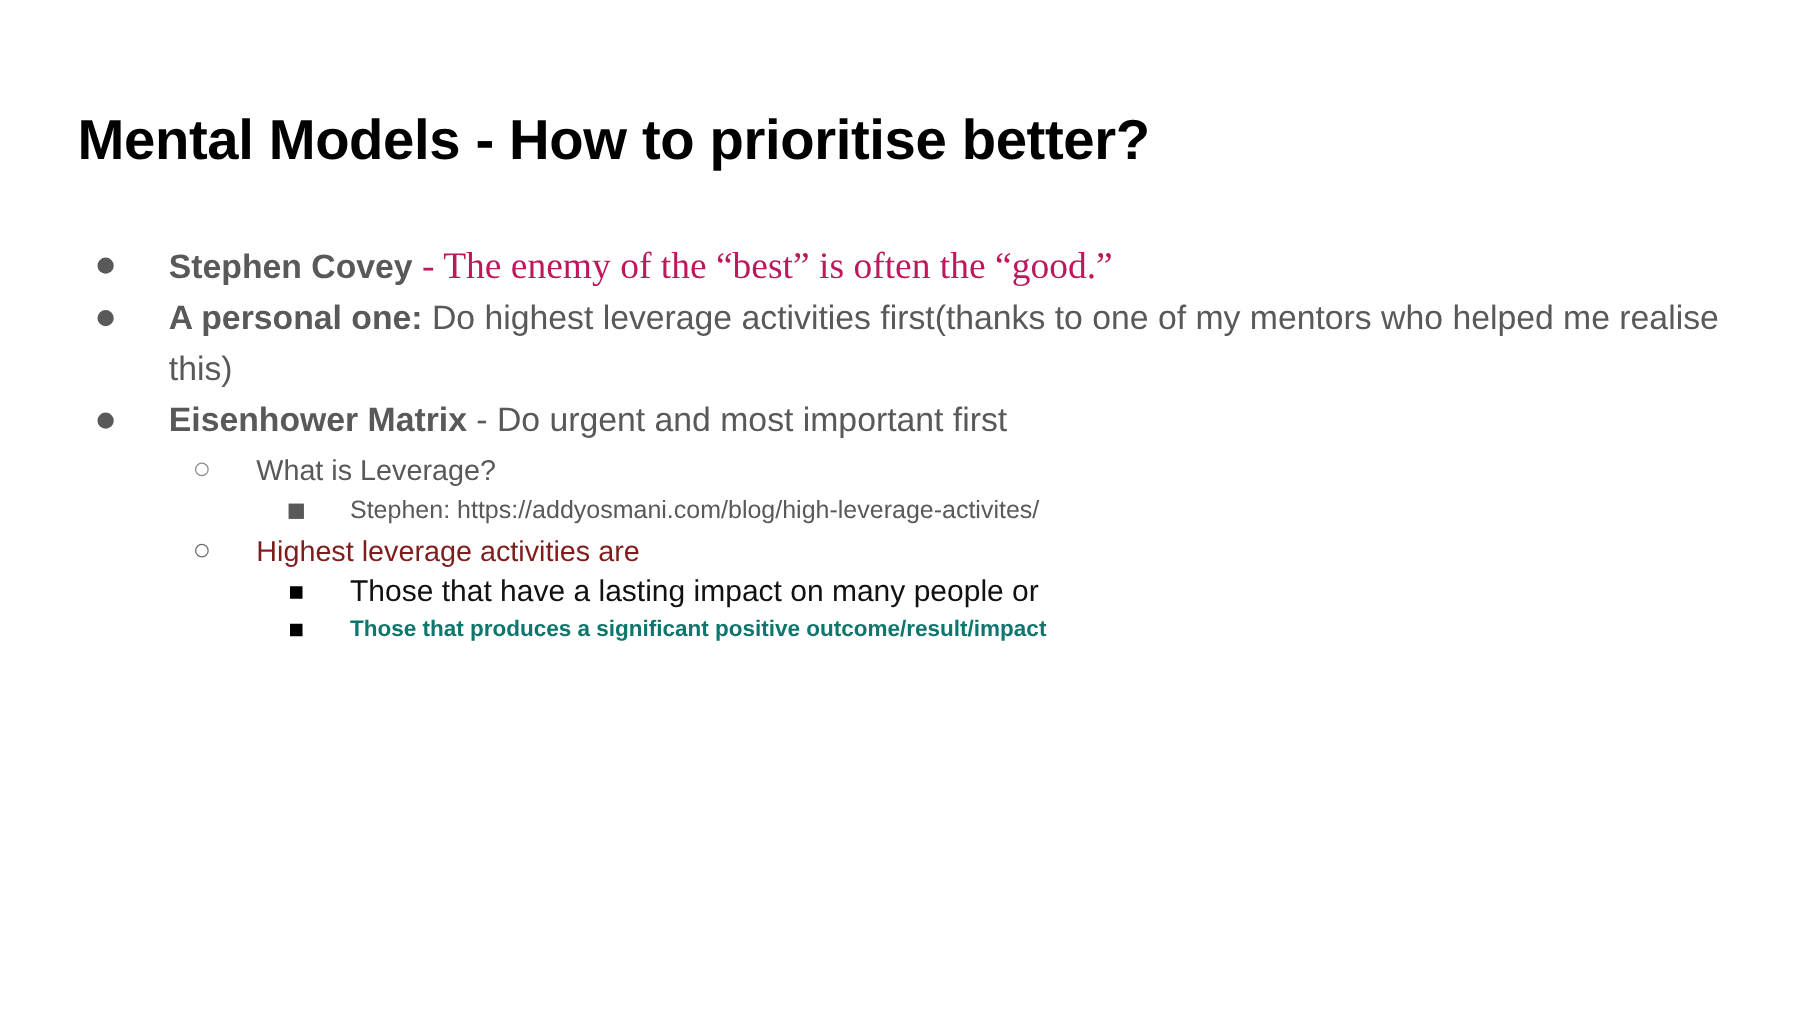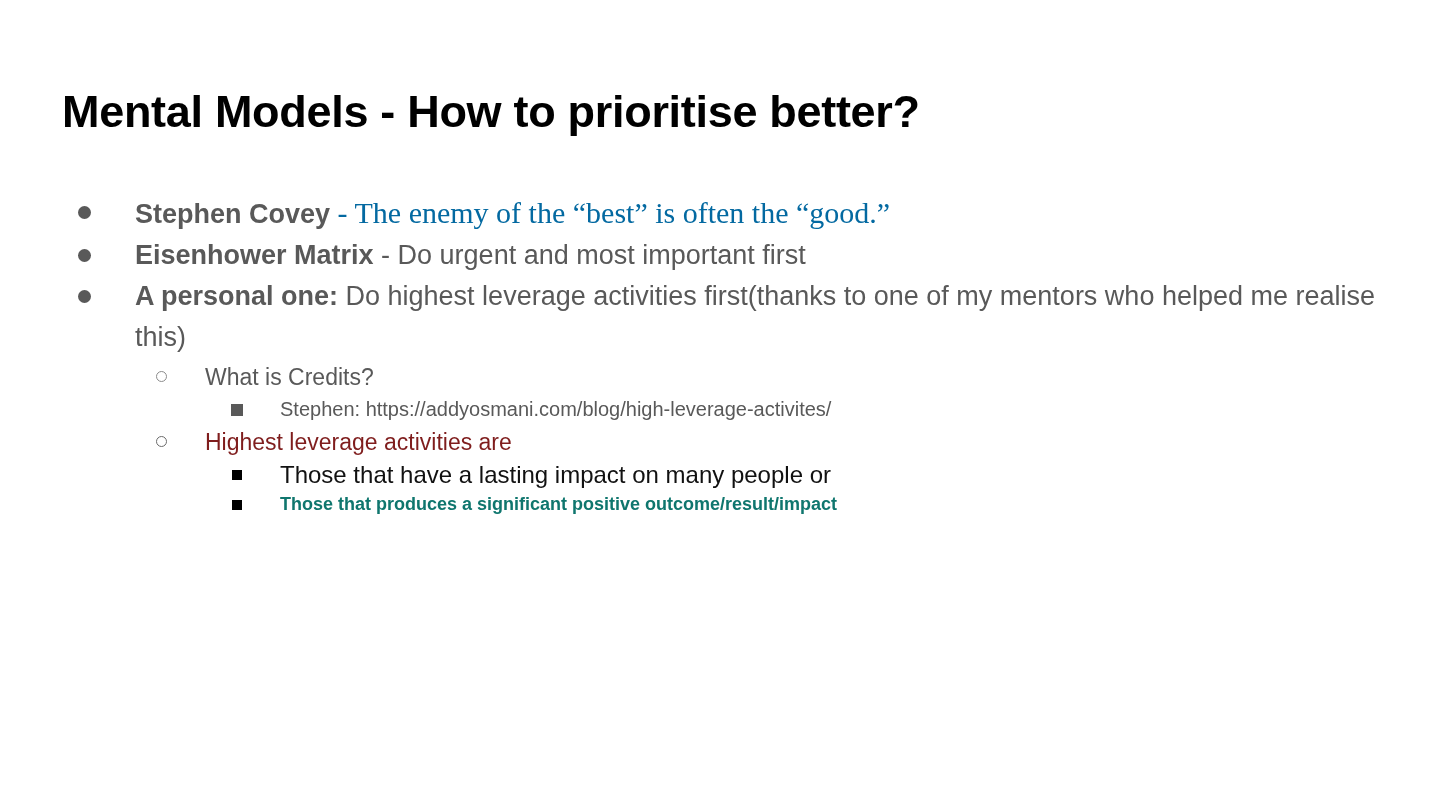--- a/index.html
+++ b/index.html
@@ -62,21 +62,21 @@
     height: 13px;
     border-radius: 50%;
     background: #595959;
   }
   .l1-item .lead {
     font-weight: bold;
     color: #595959;
   }
   .l1-item .serif-rest {
     font-family: "Liberation Serif", serif;
-    color: #0369a1;
+    color: #be185d;
     font-size: 30px;
   }
 
   .l2-item {
     position: relative;
     padding-left: 205px;
     margin: 0;
     font-size: 23px;
     line-height: 34px;
     color: #595959;
@@ -153,33 +153,33 @@
 
   <div class="body-list">
 
     <div class="l1-item">
       <span class="bullet-dot"></span>
       <span class="lead">Stephen Covey</span><span class="serif-rest"> - The enemy of the “best” is often the “good.”</span>
     </div>
 
     <div class="l1-item">
       <span class="bullet-dot"></span>
-      <span class="lead">Eisenhower Matrix</span><span> - Do urgent and most important first</span>
+      <span class="lead">A personal one:</span><span> Do highest leverage activities first(thanks to one of my mentors who helped me realise this)</span>
     </div>
 
     <div class="l1-item">
       <span class="bullet-dot"></span>
-      <span class="lead">A personal one:</span><span> Do highest leverage activities first(thanks to one of my mentors who helped me realise this)</span>
+      <span class="lead">Eisenhower Matrix</span><span> - Do urgent and most important first</span>
     </div>
 
     <div class="spacer-1"></div>
 
     <div class="l2-item">
       <span class="bullet-circle"></span>
-      <span>What is Credits?</span>
+      <span>What is Leverage?</span>
     </div>
 
     <div class="l3-item">
       <span class="bullet-square"></span>
     </div>
 
     <div class="l3-item">
       <span class="bullet-square"></span>
       <span>Stephen: https://addyosmani.com/blog/high-leverage-activites/</span>
     </div>

